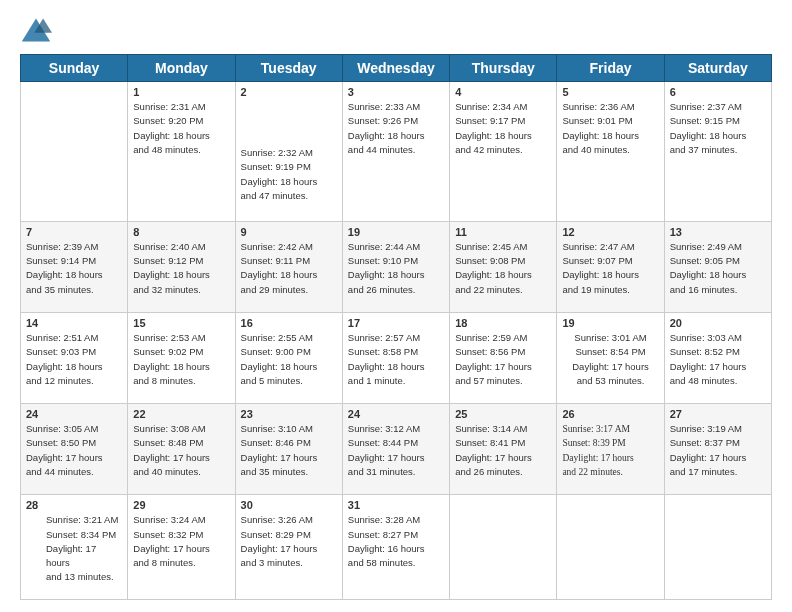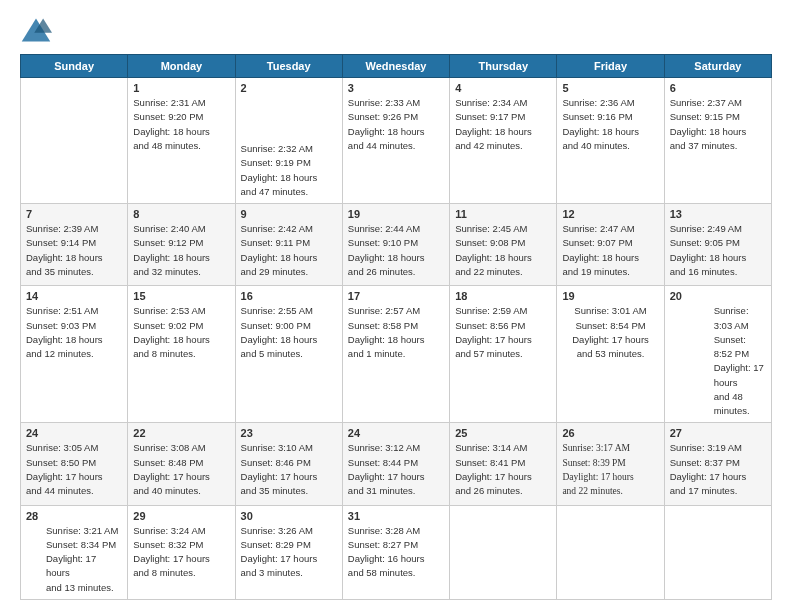--- a/index.html
+++ b/index.html
@@ -48,21 +48,21 @@
     .calendar {
       flex: 1;
       border: 1px solid #ccc;
       border-collapse: collapse;
       width: 100%;
       table-layout: fixed;
     }
     .calendar thead tr th {
       background: #2471a3;
       color: #fff;
-      font-size: 11px;
+      font-size: 14px;
       font-weight: bold;
       padding: 5px 4px;
       border: 1px solid #1a5276;
       text-align: center;
     }
     .calendar tbody tr td {
       border: 1px solid #ccc;
       vertical-align: top;
       padding: 4px 5px;
       font-size: 9.5px;
@@ -147,21 +147,21 @@
           <td>
             <span class="day-num">4</span>
             <div class="day-info" style="white-space: pre-line;">Sunrise: 2:34 AM
 Sunset: 9:17 PM
 Daylight: 18 hours
 and 42 minutes.</div>
           </td>
           <td>
             <span class="day-num">5</span>
             <div class="day-info" style="white-space: pre-line;">Sunrise: 2:36 AM
-Sunset: 9:16 PM
+Sunset: 9:01 PM
 Daylight: 18 hours
 and 40 minutes.</div>
           </td>
           <td>
             <span class="day-num">6</span>
             <div class="day-info" style="white-space: pre-line;">Sunrise: 2:37 AM
 Sunset: 9:15 PM
 Daylight: 18 hours
 and 37 minutes.</div>
           </td>
@@ -255,21 +255,21 @@
           </td>
           <td>
             <span class="day-num">19</span>
             <div class="day-info" style="white-space: pre-line; text-align: center;">Sunrise: 3:01 AM
 Sunset: 8:54 PM
 Daylight: 17 hours
 and 53 minutes.</div>
           </td>
           <td>
             <span class="day-num">20</span>
-            <div class="day-info" style="white-space: pre-line; margin-left: 44px;">Sunrise: 3:03 AM
+            <div class="day-info" style="white-space: pre-line;">Sunrise: 3:03 AM
 Sunset: 8:52 PM
 Daylight: 17 hours
 and 48 minutes.</div>
           </td>
         </tr>
         <tr>
           <td>
             <span class="day-num">24</span>
             <div class="day-info" style="white-space: pre-line;">Sunrise: 3:05 AM
 Sunset: 8:50 PM

